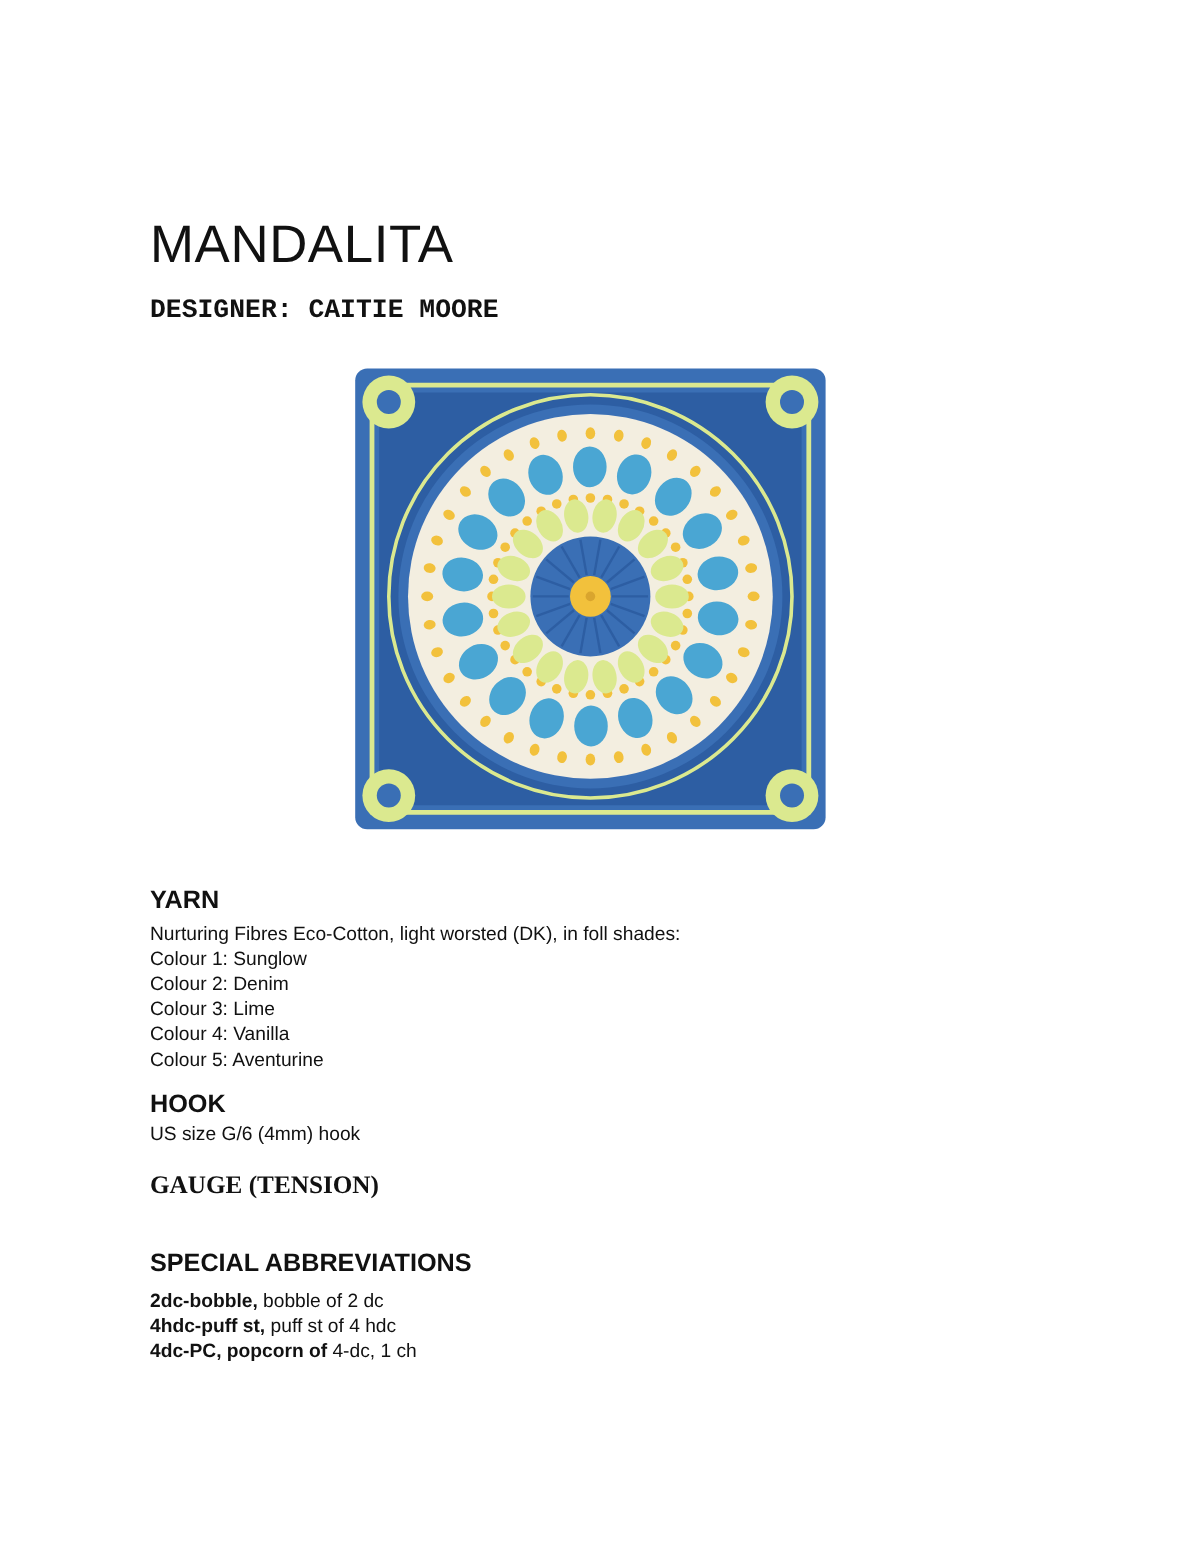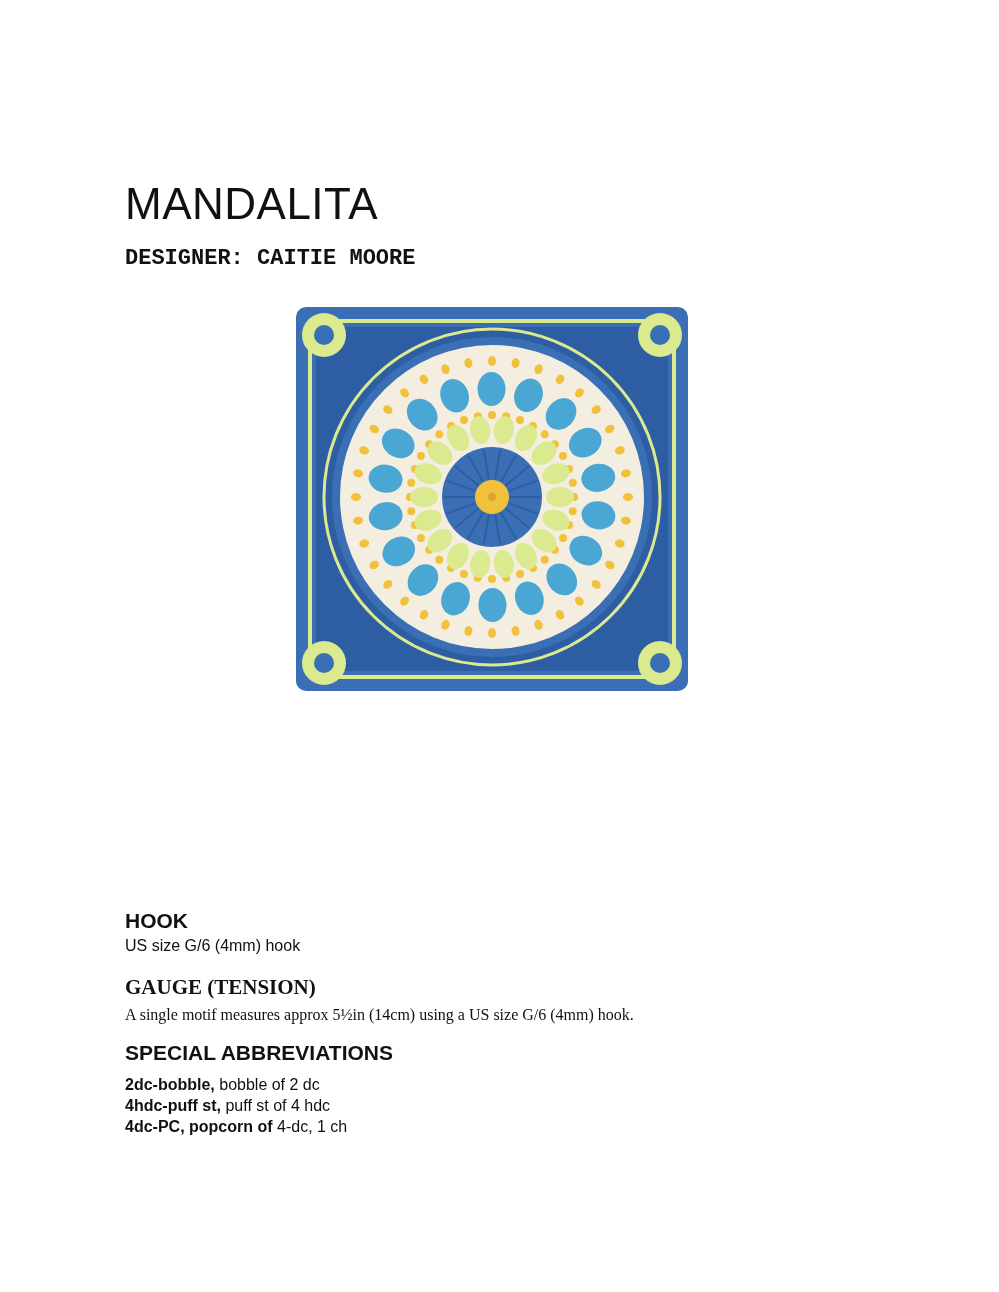--- a/index.html
+++ b/index.html
@@ -174,29 +174,37 @@
         <line x1="194.87433280199525" y1="174.27346044578024" x2="189.66488747198736" y2="144.72922785541402" stroke="#2d5ea3" stroke-width="2"></line>
         <line x1="201.12566719800475" y1="174.27346044578024" x2="206.33511252801264" y2="144.72922785541402" stroke="#2d5ea3" stroke-width="2"></line>
         <line x1="207" y1="176.4115427318801" x2="222" y2="150.43078061834694" stroke="#2d5ea3" stroke-width="2"></line>
         <line x1="211.7887999761416" y1="180.4298230256423" x2="234.77013326971093" y2="161.1461947350461" stroke="#2d5ea3" stroke-width="2"></line>
         <line x1="214.91446717414635" y1="185.84363742013795" x2="243.1052457977236" y2="175.58303312036787" stroke="#2d5ea3" stroke-width="2"></line>
         <circle cx="198" cy="192" r="17" fill="#f2c13c"></circle>
         <circle cx="198" cy="192" r="4" fill="#d9a52e"></circle>
       </svg>
   </div>
 
+  <div class="section sec-yarn">
+    <h2>YARN</h2>
+    <p>Nurturing Fibres Eco-Cotton, light worsted (DK), in foll shades:</p>
+    <p>Colour 1: Sunglow</p>
+    <p>Colour 2: Denim</p>
+    <p>Colour 3: Lime</p>
+    <p>Colour 4: Vanilla</p>
+    <p>Colour 5: Aventurine</p>
+  </div>
 
   <div class="section sec-hook">
     <h2>HOOK</h2>
     <p>US size G/6 (4mm) hook</p>
   </div>
 
   <div class="section sec-gauge">
     <h2>GAUGE (TENSION)</h2>
-    <p>A single motif measures approx 5½in (14cm) using a US size G/6 (4mm) hook.</p>
   </div>
 
   <div class="section sec-abbr">
     <h2>SPECIAL ABBREVIATIONS</h2>
     <p class="abbr-line"><b>2dc-bobble,</b><span> bobble of 2 dc</span></p>
     <p class="abbr-line"><b>4hdc-puff st,</b><span> puff st of 4 hdc</span></p>
     <p class="abbr-line"><b>4dc-PC, popcorn of</b><span> 4-dc, 1 ch</span></p>
   </div>
 
 </div>

